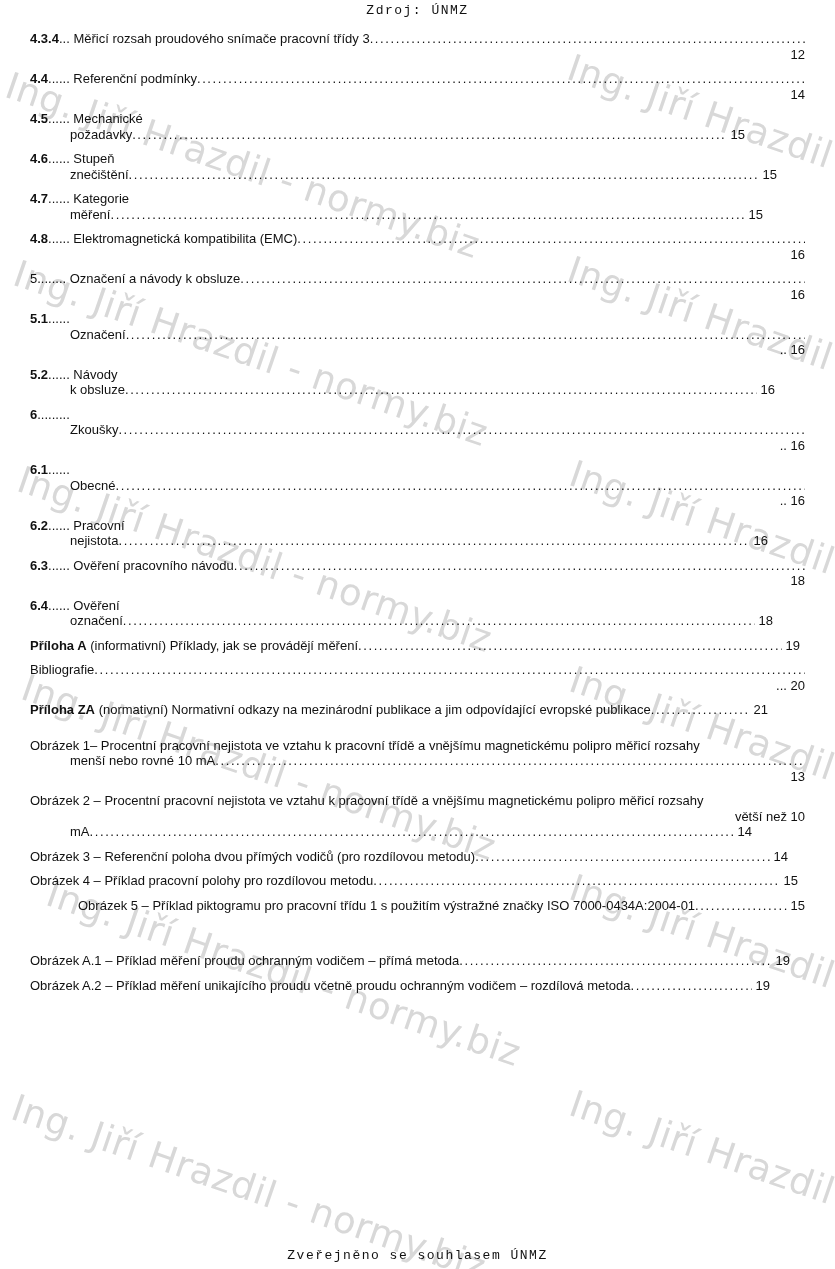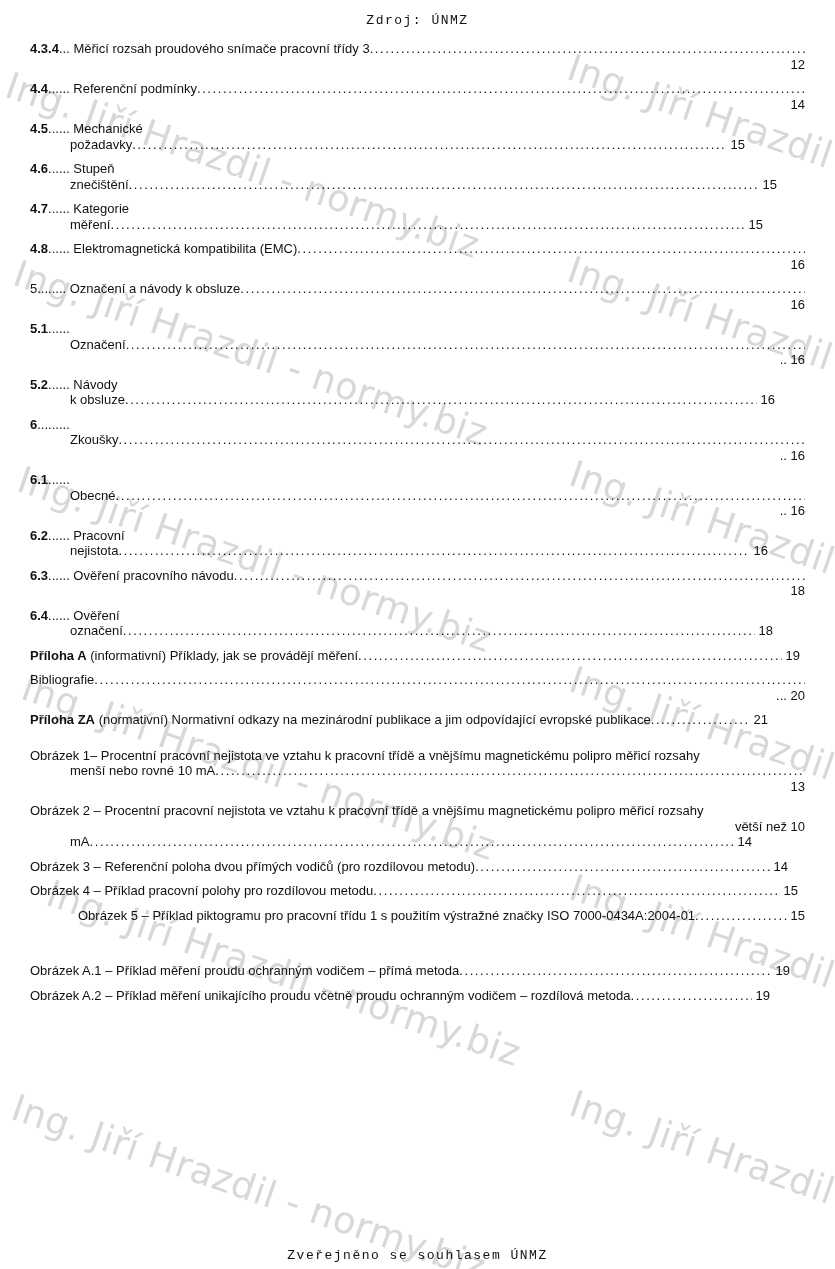--- a/index.html
+++ b/index.html
@@ -11,21 +11,21 @@
   
   .wm-layer{position:absolute;inset:0;z-index:0;pointer-events:none;}
   .wm{
     position:absolute;white-space:nowrap;
     font-family:"DejaVu Sans", sans-serif;
     font-size:37px;letter-spacing:0.5px;
     transform:rotate(19deg);transform-origin:left top;
     user-select:none;
   }
   
-  .content{position:relative;z-index:1;padding:13px 30px 0 30px;}
+  .content{position:relative;z-index:1;padding:3px 30px 0 30px;}
   .doc-header,.doc-footer{
     font-family:"Liberation Mono","DejaVu Sans Mono",monospace;
     font-size:13px;letter-spacing:1.5px;text-align:center;line-height:15px;
   }
   .doc-header{margin-bottom:13px;}
   .doc-footer{position:absolute;left:0;right:0;top:1248px;z-index:1;}
   .toc{width:775px;}
   .entry{margin-bottom:9px;}
   .toc .entry:nth-child(15){}  
   .toc .entry:nth-child(18){margin-top:20px;}  

